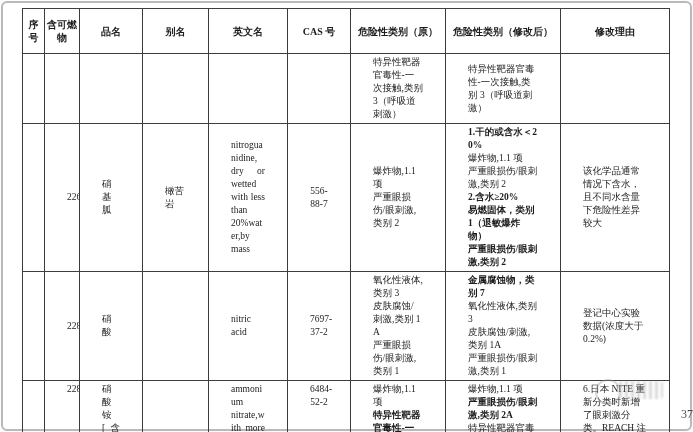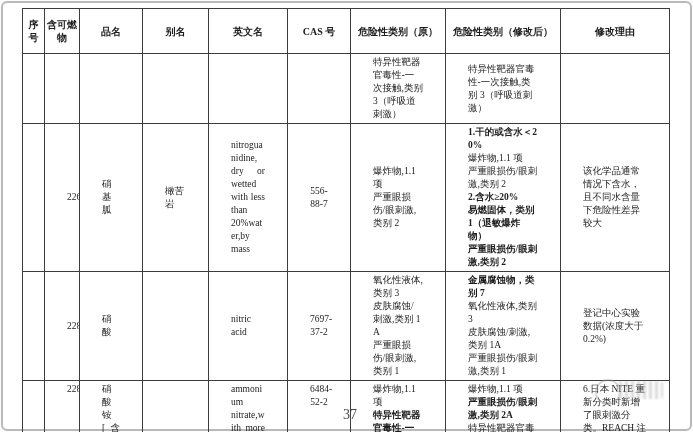--- a/index.html
+++ b/index.html
@@ -57,22 +57,22 @@
   tbody td:nth-child(3){text-align:justify;word-break:break-all;font-family:Liberation Serif, serif;}
   tbody td:nth-child(5){text-align:justify;word-break:break-word;margin-left:28px;}
   tbody td:nth-child(7),
   tbody td:nth-child(8),
   tbody td:nth-child(9){text-align:left;word-break:break-all;}
   .line{display:block;}
   .line.b{font-weight:bold;}
   .page-num{
     position:absolute;
     left:7px;right:0;top:407px;
-    text-align:center;
-    font-size:14px;
+    text-align:right;
+    font-size:12px;
     color:#4a4a4a;
   }
   
   .watermark{
     position:absolute;
     left:593px;top:377px;
     width:72px;height:28px;
     opacity:.4;
     pointer-events:none;
   }

